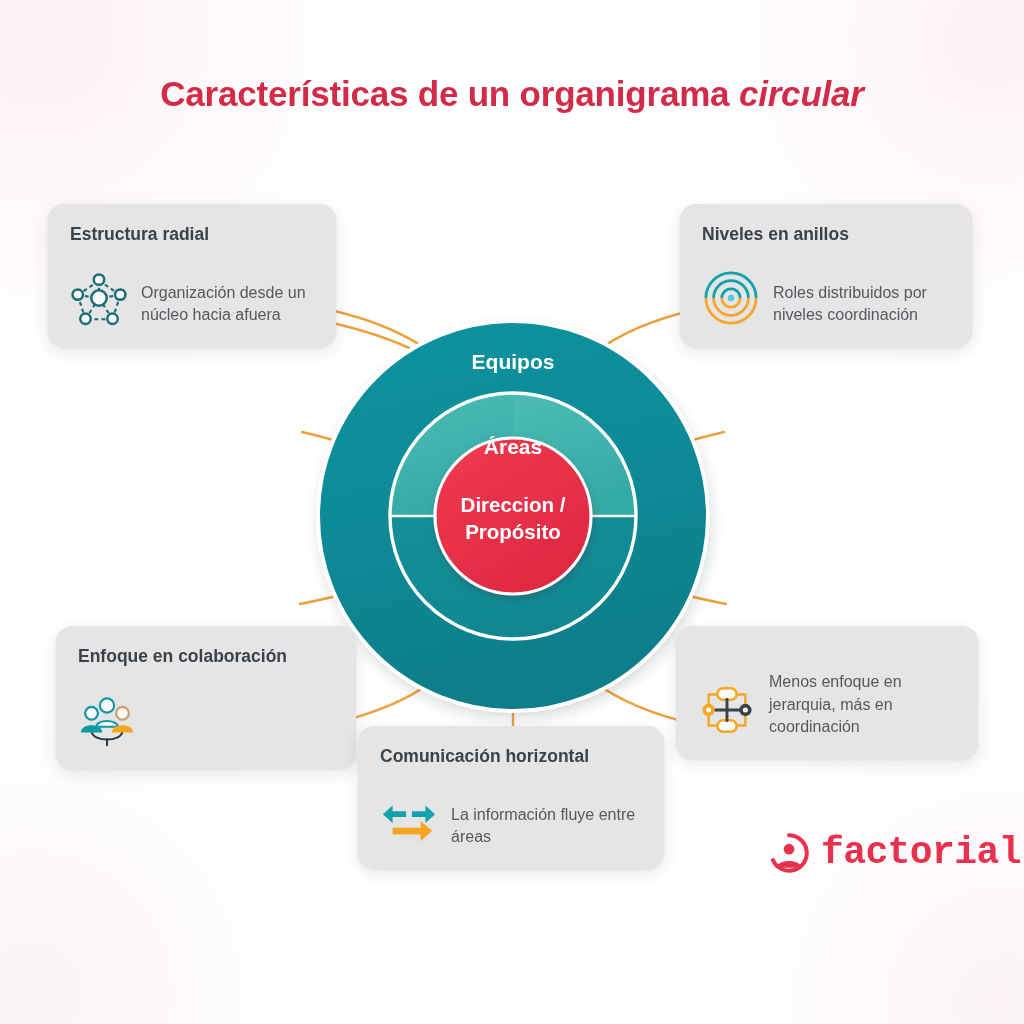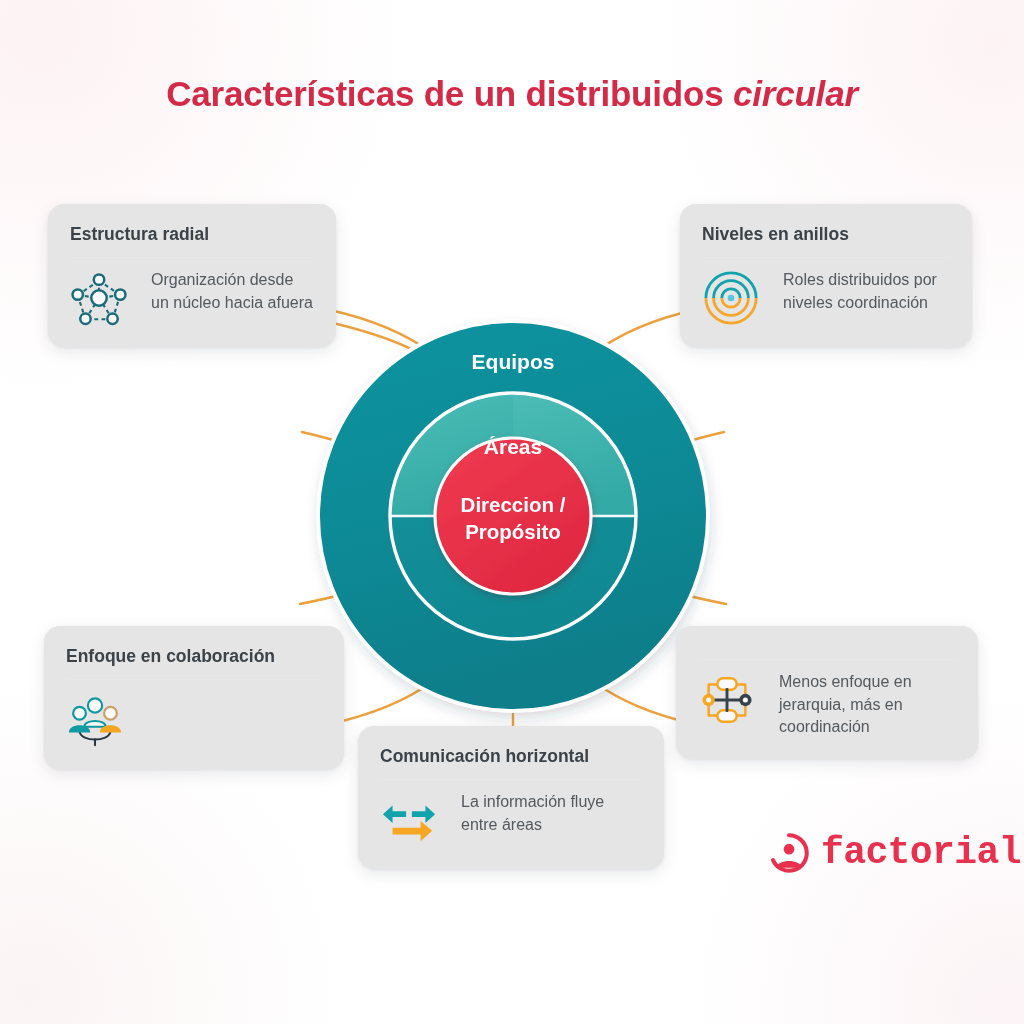--- a/index.html
+++ b/index.html
@@ -89,39 +89,39 @@
     line-height: 1.15;
     white-space: nowrap;
   }
   .card-rule {
     height: 1px;
     background: #e6e8ea;
     margin: 13px 0 11px 0;
   }
   .card-body {
     display: flex;
-    align-items: flex-start;
-    gap: 23px;
+    align-items: flex-end;
+    gap: 13px;
   }
   .card-icon {
     flex: 0 0 auto;
     width: 58px;
     height: 58px;
   }
   .card-icon svg { display: block; width: 100%; height: 100%; overflow: visible; }
   .card-text {
     font-size: 16px;
     line-height: 1.42;
     color: #54595e;
   }
 
   
   #card-estructura-radial   { left: 48px;  top: 204px; width: 288px; }
   #card-niveles-anillos     { left: 680px; top: 204px; width: 292px; }
-  #card-enfoque-colab       { left: 44px;  top: 626px; width: 300px; }
+  #card-enfoque-colab       { left: 56px;  top: 626px; width: 300px; }
   #card-menor-rigidez       { left: 676px; top: 626px; width: 302px; }
   #card-comunicacion        { left: 358px; top: 726px; width: 306px; z-index: 4; }
 
   
   #brand-logo {
     position: absolute;
     left: 768px;
     top: 832px;
     display: flex;
     align-items: center;
@@ -140,21 +140,21 @@
   }
 </style>
 </head>
 <body>
 
 <div id="bg-wash"></div>
 
 <div id="stage">
 
   <div id="page-title">
-    <span>Características de un distribuidos </span><span class="em">circular</span>
+    <span>Características de un organigrama </span><span class="em">circular</span>
   </div>
 
   <svg id="connectors" viewBox="0 0 1024 1024" xmlns="http://www.w3.org/2000/svg">
     <g fill="none" stroke="#eda13c" stroke-width="2.4" stroke-linecap="round">
       <path d="M 360,380 C 450,400 478,420 510,455" transform="translate(-40,-60) scale(1)"></path>
       <path d="M 330,310 C 420,330 460,370 492,418"></path>
       <path d="M 302,432 C 370,448 412,466 444,492"></path>
       <path d="M 694,310 C 606,330 566,370 536,418"></path>
       <path d="M 724,432 C 656,448 614,466 582,492"></path>
       <path d="M 300,604 C 370,590 412,576 444,550"></path>

